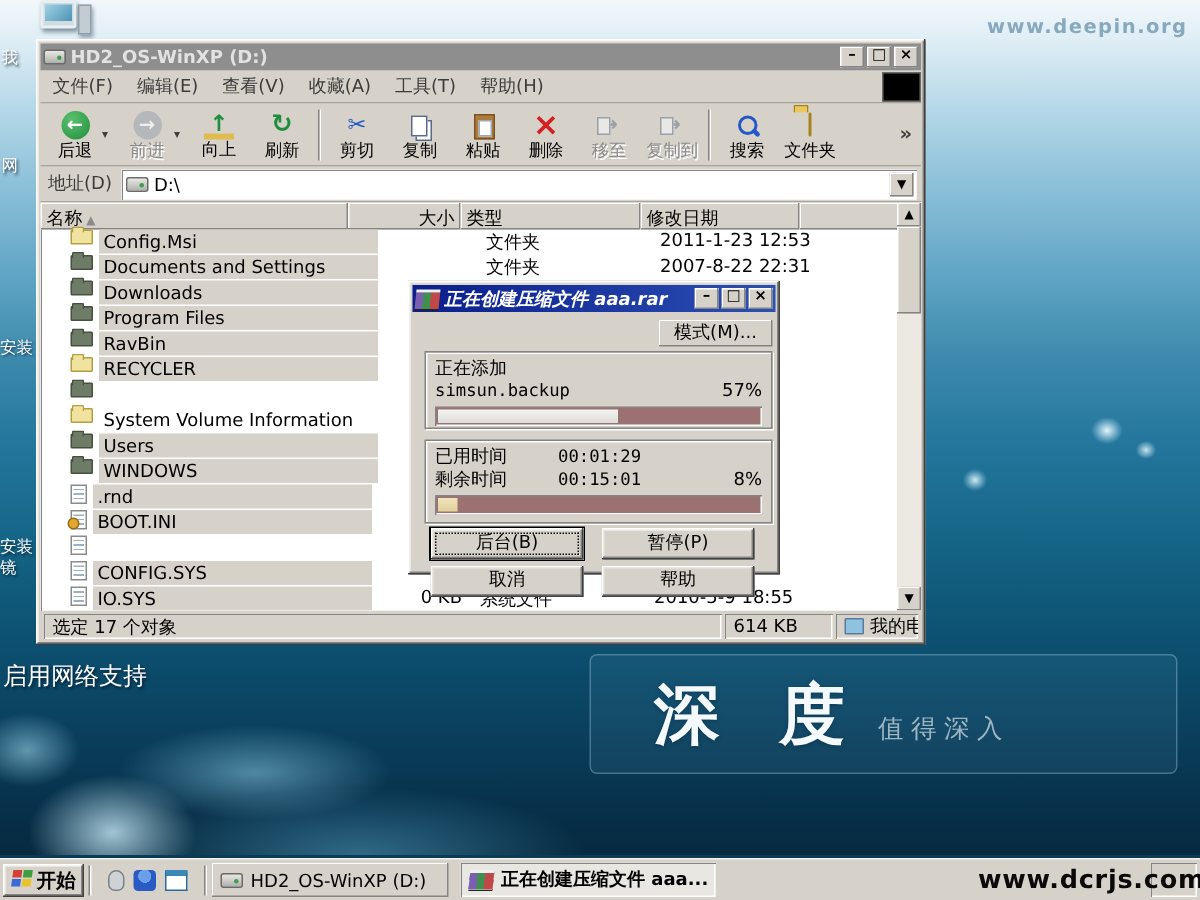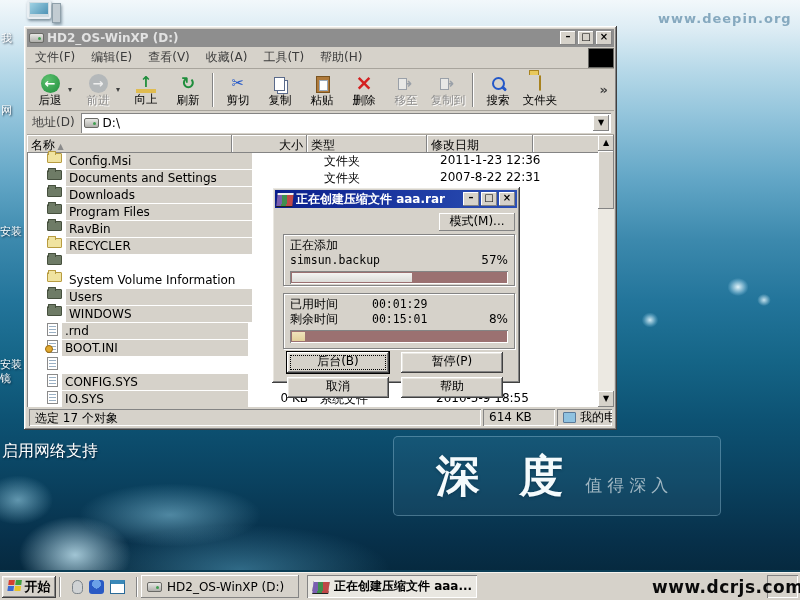--- a/index.html
+++ b/index.html
@@ -27,21 +27,21 @@
   .deepin-url { position:absolute; left:658px; top:11px; font-weight:bold; font-size:13px; letter-spacing:1px; color:#86a9bf; }
   .dcrjs-url { position:absolute; left:652px; top:577px; font-weight:bold; font-size:17px; color:#0a0a0a; z-index:60; letter-spacing:.5px; }
   .mycomp-desktop { position:absolute; left:27px; top:0; width:34px; height:26px; }
   .mycomp-desktop .scr { position:absolute; left:0; top:0; width:24px; height:19px; background:#cfdce2; border:2px solid #e8eef2; border-radius:2px; box-shadow:1px 2px 3px rgba(0,30,50,.45); }
   .mycomp-desktop .scr i { display:block; margin:1px; height:11px; background:linear-gradient(135deg,#9fd2e4,#4e93b5); }
   .mycomp-desktop .twr { position:absolute; right:0; top:3px; width:9px; height:20px; background:#c2ccd2; border:1px solid #8fa0aa; box-shadow:1px 2px 3px rgba(0,30,50,.4); }
   .frag { position:absolute; color:#fff; font-size:11px; text-shadow:1px 1px 2px rgba(0,20,40,.8); }
   .frag1 { left:1px; top:31px; } .frag2 { left:1px; top:103px; } .frag3 { left:0; top:224px; }
   .frag4 { left:0; top:357px; } .frag5 { left:0; top:371px; }
   .net-label { position:absolute; left:2px; top:441px; color:#fff; font-size:16px; text-shadow:1px 1px 2px rgba(0,20,40,.8); }
-  .watermark { position:absolute; left:393px; top:436px; width:328px; height:80px; border:1px solid rgba(170,210,230,.35); border-radius:5px; background:rgba(110,170,200,.10); display:flex; align-items:center; padding-left:42px; }
+  .watermark { position:absolute; left:393px; top:436px; width:392px; height:80px; border:1px solid rgba(170,210,230,.35); border-radius:5px; background:rgba(110,170,200,.10); display:flex; align-items:center; padding-left:42px; }
   .wm-main { color:#f4fafc; font-size:44px; font-weight:bold; letter-spacing:12px; text-shadow:0 1px 3px rgba(0,30,50,.4); }
   .wm-sub { color:#9fb6c2; font-size:17px; letter-spacing:5px; margin-left:10px; margin-top:18px; }
 
   
   #explorer { position:absolute; left:24px; top:26px; width:593px; height:404px; display:flex; flex-direction:column; padding:3px; z-index:10; }
   .titlebar { height:18px; display:flex; align-items:center; padding:0 2px; flex:none; }
   .titlebar.inactive { background:#8e8e8e; }
   .titlebar .t-text { flex:1; color:#e2e2e2; font-weight:bold; font-size:12px; margin-left:3px; white-space:nowrap; overflow:hidden; }
   .cap-btn { width:16px; height:14px; margin-left:2px; font-size:10px; line-height:12px; text-align:center; font-weight:bold; color:#000; flex:none; }
   .drive-ico { width:15px; height:10px; background:linear-gradient(180deg,#e8e8e4,#b0b0ac); border:1px solid #6a6a66; border-radius:2px; position:relative; flex:none; }
@@ -109,21 +109,21 @@
   .strack { flex:1; }
 
   .statusbar { height:20px; display:flex; gap:2px; align-items:center; background:#d6d2ca; padding:1px 2px; flex:none; }
   .spane { height:17px; padding:1px 6px; white-space:nowrap; overflow:hidden; }
   .sp1 { width:452px; flex:none; } .sp2 { width:72px; flex:none; } .sp3 { flex:1; display:flex; align-items:center; gap:4px; }
   .mycomp-mini { width:13px; height:11px; border:1px solid #5a7a9a; background:#8fc2e0; border-radius:1px; flex:none; }
 
   
   #rardlg { position:absolute; left:272px; top:187px; width:248px; height:196px; padding:3px; z-index:30; }
   .titlebar.active { background:linear-gradient(90deg,#0a1e8c,#2c50b4); }
-  .titlebar.active .t-text { color:#fff; }
+  .titlebar.active .t-text { color:#fff;font-style:italic; }
   .rar-ico { width:16px; height:13px; flex:none; background:linear-gradient(90deg,#7a5fb0 0 5px,#3f8f4f 5px 10px,#c04848 10px 16px); border-top:2px solid #f0f0f0; transform:skewX(-6deg); box-shadow:0 1px 0 #222; }
   .dlg-body { position:relative; height:172px; background:#d6d2ca; }
   .mode-btn { position:absolute; left:164px; top:5px; width:76px; height:18px; text-align:center; line-height:16px; font-size:12px; }
   .grp { position:absolute; left:8px; width:232px; border:1px solid #848484; box-shadow:inset 1px 1px 0 #fff, 1px 1px 0 #fff; padding:3px 6px; }
   .grp1 { top:26px; height:52px; }
   .grp2 { top:85px; height:56px; }
   .grow { display:flex; font-size:12px; line-height:15px; }
   .grow .lab { width:82px; flex:none; }
   .grow .val { font-family:"DejaVu Sans Mono","Liberation Mono",monospace; font-size:11.5px; }
   .grow .pct { margin-left:auto; }
@@ -267,21 +267,21 @@
         <span class="hcell hc-type raised-thin">类型</span>
         <span class="hcell hc-date raised-thin">修改日期</span>
         <span class="hcell hc-x raised-thin"></span>
       </div>
 
       <div class="frow sel">
           <span class="fic fo fo-light"></span>
           <span class="fname">Config.Msi</span>
           <span class="fsize"></span>
           <span class="ftype">文件夹</span>
-          <span class="fdate">2011-1-23 12:36</span>
+          <span class="fdate">2011-1-23 12:53</span>
         </div>
       <div class="frow sel">
           <span class="fic fo fo-dark"></span>
           <span class="fname">Documents and Settings</span>
           <span class="fsize"></span>
           <span class="ftype">文件夹</span>
           <span class="fdate">2007-8-22 22:31</span>
         </div>
       <div class="frow sel">
           <span class="fic fo fo-dark"></span>

